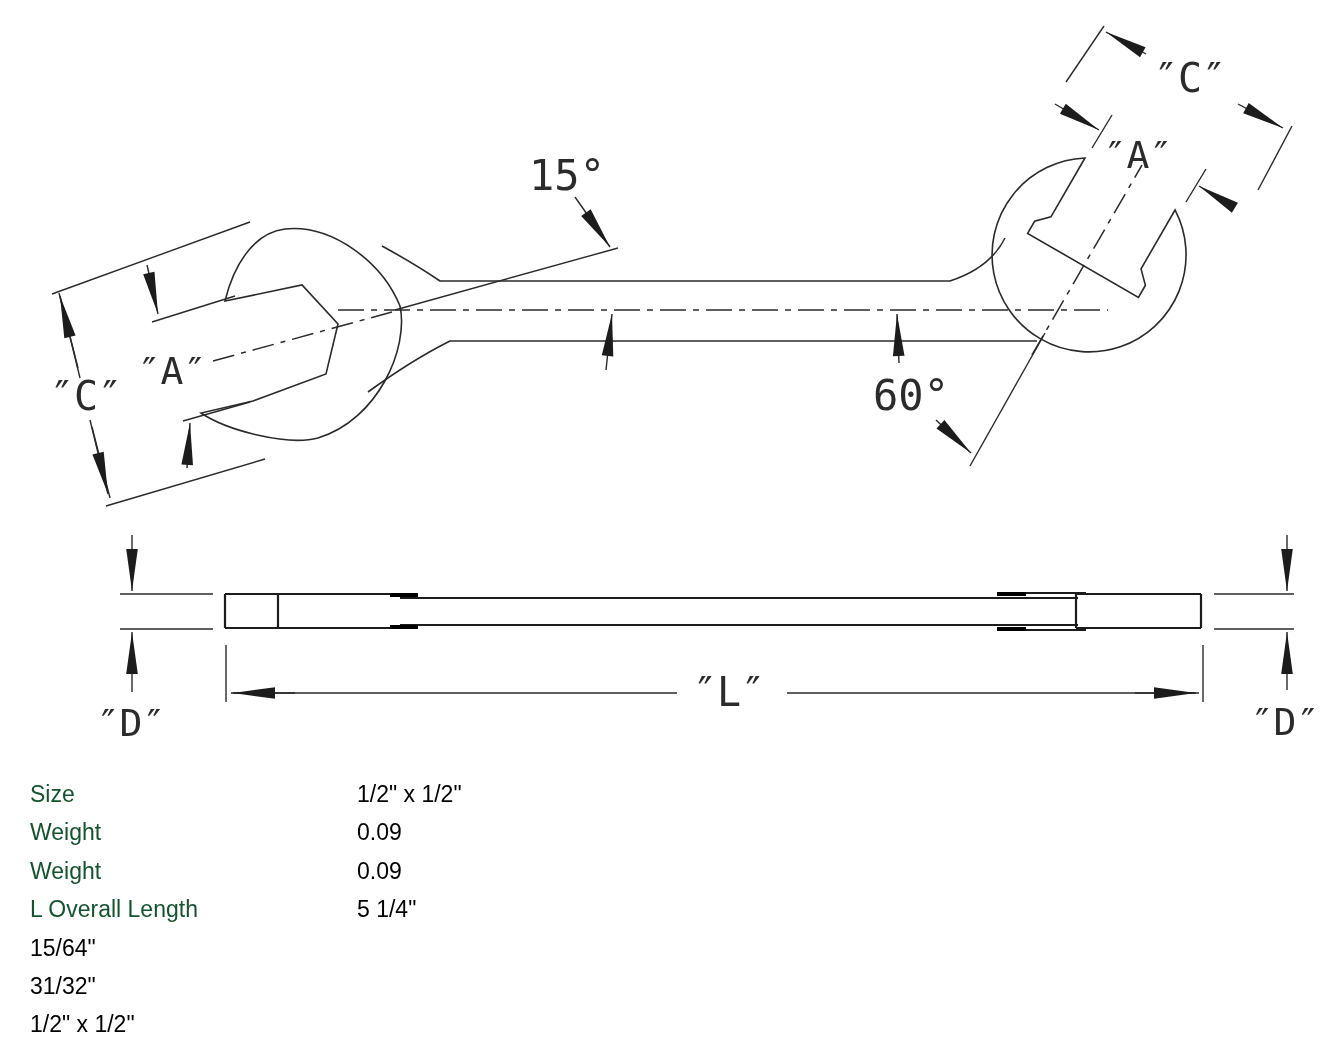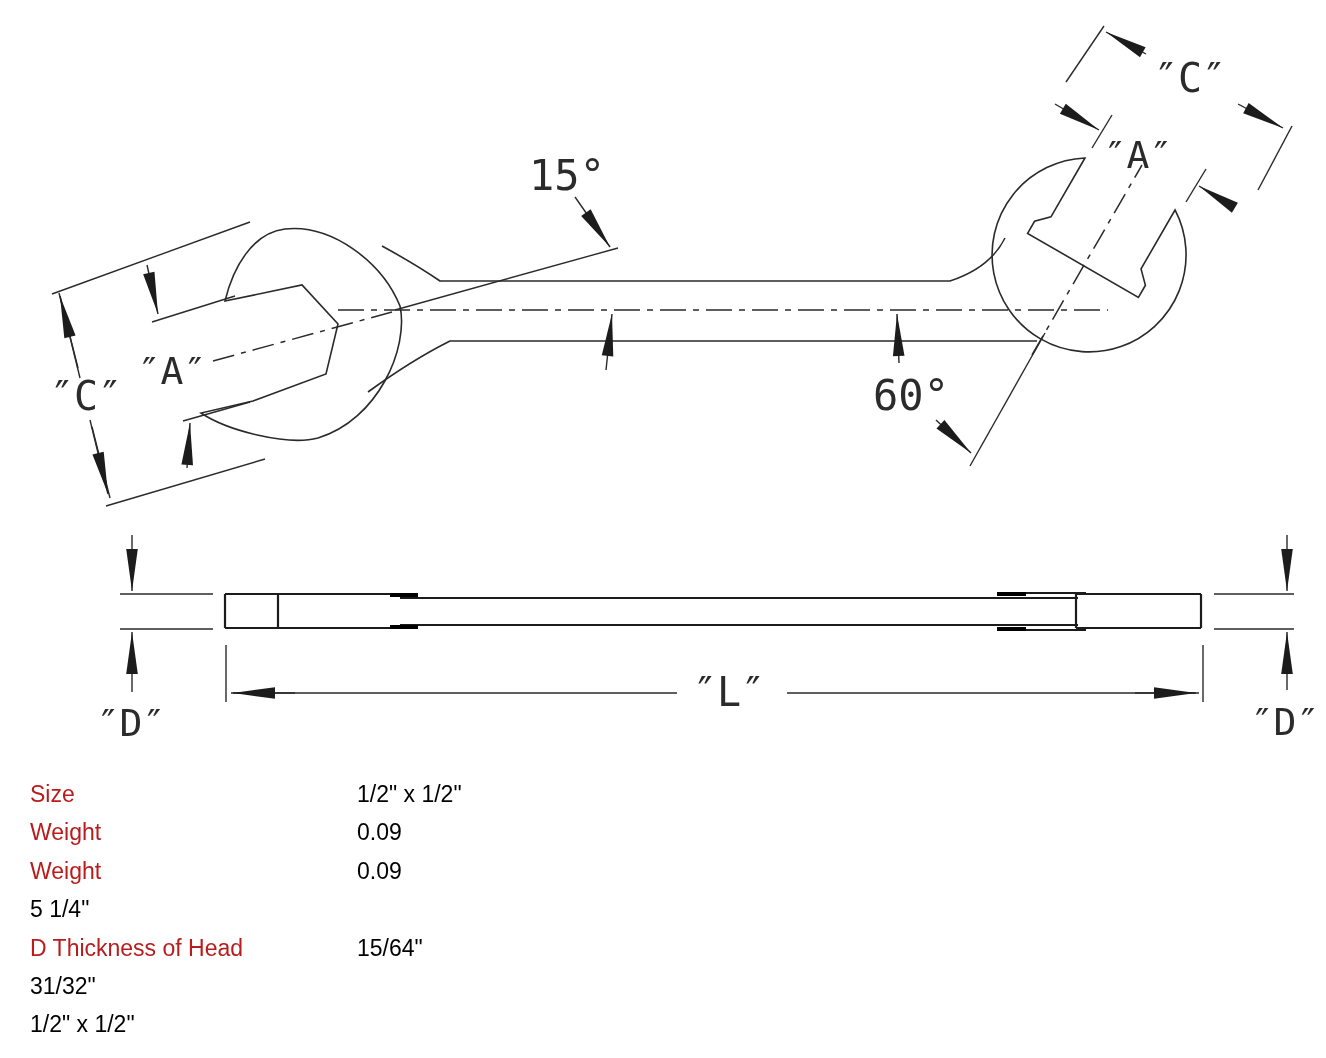--- a/index.html
+++ b/index.html
@@ -8,21 +8,21 @@
   svg{position:absolute;left:0;top:0;}
   .ln{stroke:#2a2a2a;stroke-width:1.6;fill:none;}
   .thin{stroke:#2a2a2a;stroke-width:1.4;fill:none;}
   .cl{stroke:#2a2a2a;stroke-width:1.6;fill:none;stroke-dasharray:26 7 6 7;}
   .cl2{stroke:#2a2a2a;stroke-width:1.5;fill:none;stroke-dasharray:22 7 5 7;}
   .pf{stroke:#1c1c1c;stroke-width:2.2;fill:none;}
   .tick{stroke:#000;stroke-width:4;fill:none;}
   .dimtext{font-family:"DejaVu Sans Mono",monospace;fill:#2b2b2b;}
   #spec-table{position:absolute;left:30px;top:781px;width:700px;}
   .spec-row{display:flex;height:38.4px;align-items:flex-start;}
-  .spec-label{width:327px;font-size:23px;color:#b91c1c;}
+  .spec-label{width:327px;font-size:23px;color:#14532d;}
   .spec-value{font-size:23px;color:#000;}
 </style>
 </head>
 <body>
 
 <div id="stage">
 
   <svg width="1326" height="778" viewBox="0 0 1326 778">
     <defs>
       <marker id="arr" viewBox="0 0 46 16" markerWidth="46" markerHeight="16" refX="44" refY="8" orient="auto" markerUnits="userSpaceOnUse">
@@ -140,24 +140,24 @@
     </div>
     <div class="spec-row">
       <div class="spec-label">Weight</div>
       <div class="spec-value">0.09</div>
     </div>
     <div class="spec-row">
       <div class="spec-label">Weight</div>
       <div class="spec-value">0.09</div>
     </div>
     <div class="spec-row">
+      <div class="spec-label">L Overall Length</div>
       <div class="spec-value">5 1/4"</div>
     </div>
     <div class="spec-row">
-      <div class="spec-label">D Thickness of Head</div>
       <div class="spec-value">15/64"</div>
     </div>
     <div class="spec-row">
       <div class="spec-value">31/32"</div>
     </div>
     <div class="spec-row">
       <div class="spec-value">1/2" x 1/2"</div>
     </div>
   </div>
 

